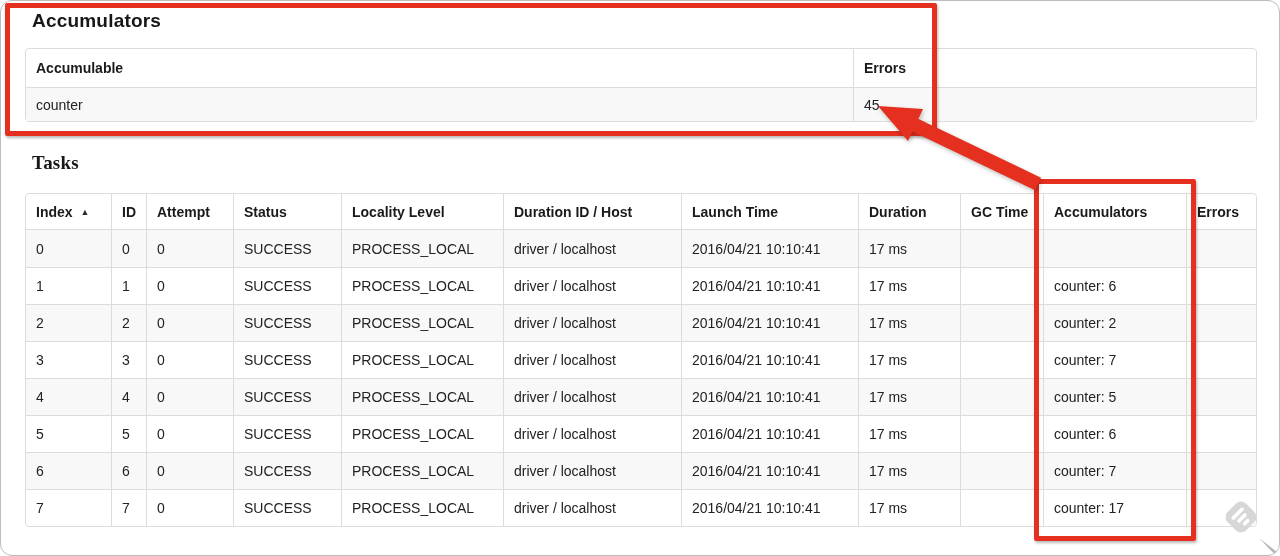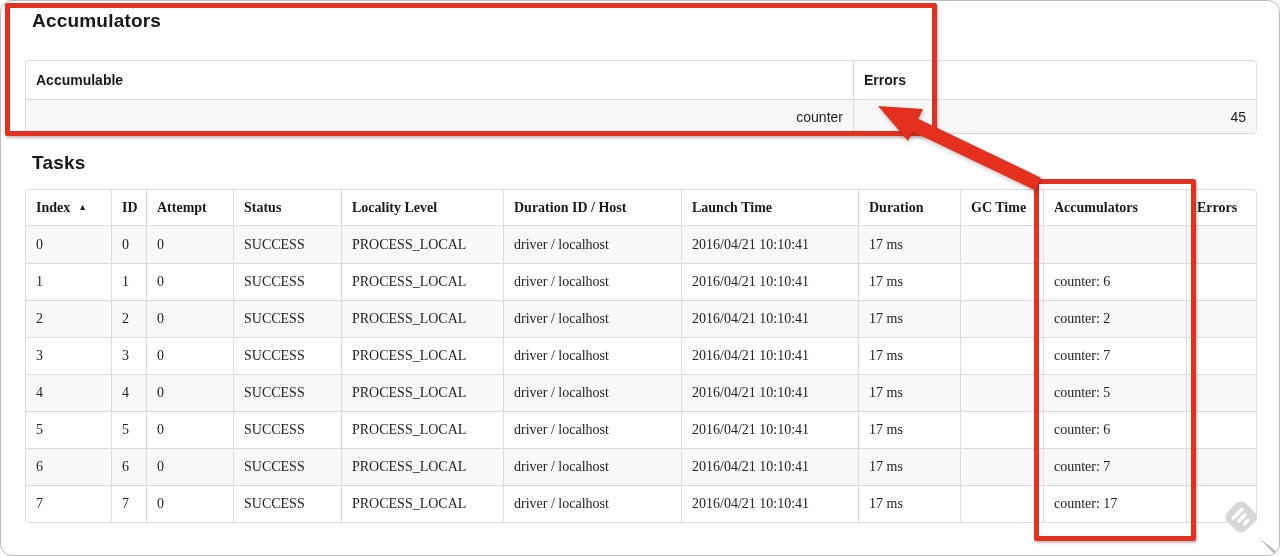--- a/index.html
+++ b/index.html
@@ -18,55 +18,54 @@
   }
   h2.section-heading {
     position: absolute;
     margin: 0;
     font-size: 19px;
     font-weight: bold;
     color: #171717;
     letter-spacing: 0.2px;
   }
   #acc-heading   { left: 31px; top: 9px; }
-  #tasks-heading { left: 31px; top: 151px; }
+  #tasks-heading { left: 31px; top: 151px; font-family: Liberation Serif, serif; }
 
   table.ui-table {
     position: absolute;
     left: 24px;
     border-collapse: separate;
     border-spacing: 0;
     table-layout: fixed;
     width: 1230px;
     border: 1px solid #dcdcdc;
     border-radius: 4px;
     background: #fff;
     font-size: 14px;
     color: #222;
-    margin-top: 12px;
   }
   #acc-table   { top: 47px; }
-  #tasks-table { top: 176px; font-family: Liberation Serif, serif; }
+  #tasks-table { top: 192px; }
 
   .ui-table th, .ui-table td {
     padding: 0 10px;
     box-sizing: border-box;
     vertical-align: middle;
     text-align: left;
     white-space: nowrap;
     overflow: hidden;
     font-weight: normal;
   }
   .ui-table th { font-weight: bold; color: #1a1a1a; border-bottom: 1px solid #dcdcdc; }
   .ui-table th + th, .ui-table td + td { border-left: 1px solid #dcdcdc; }
   .ui-table tbody tr + tr td { border-top: 1px solid #dcdcdc; }
   .ui-table tbody tr:nth-child(odd) td { background: #f8f8f8; }
 
   #acc-table th { height: 39px; }
-  #acc-table td { height: 33px; text-align: right; }
+  #acc-table td { height: 33px; }
   #tasks-table th { height: 36px; }
   #tasks-table td { height: 37px; }
 
   .sort {
     font-size: 9px;
     margin-left: 8px;
     color: #2b2b2b;
     vertical-align: 2px;
   }
 

